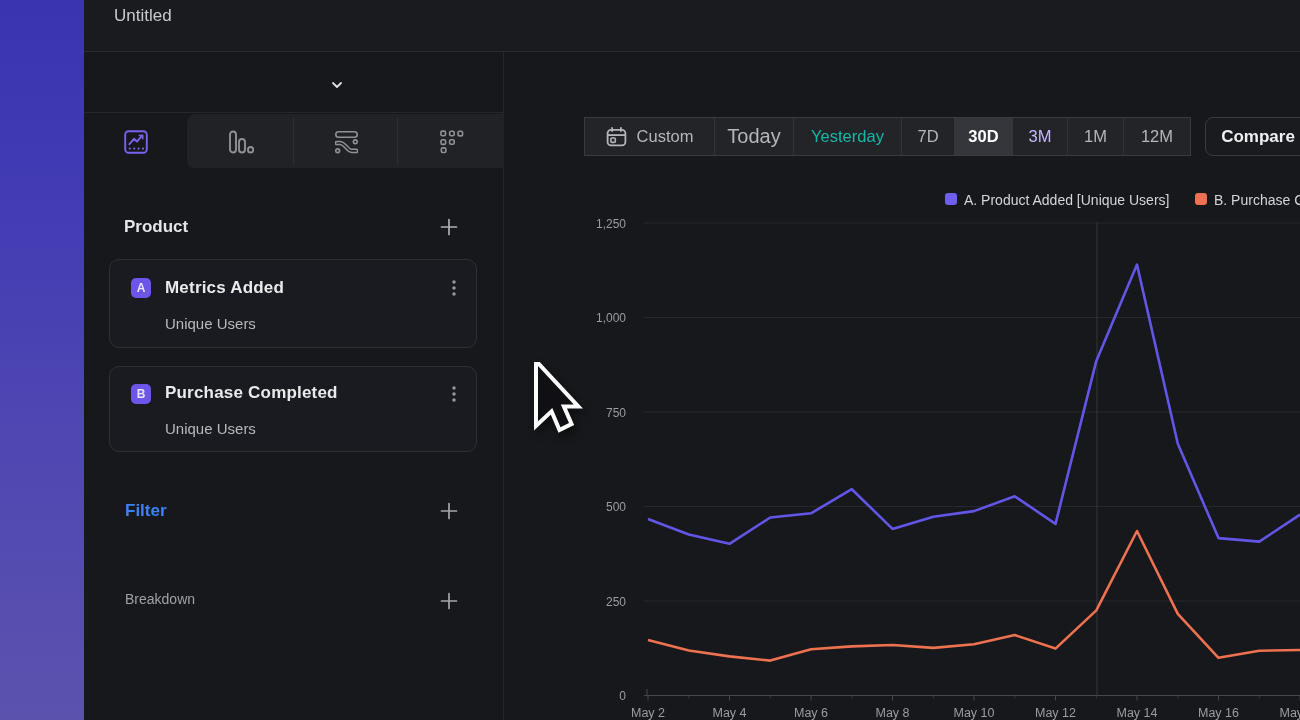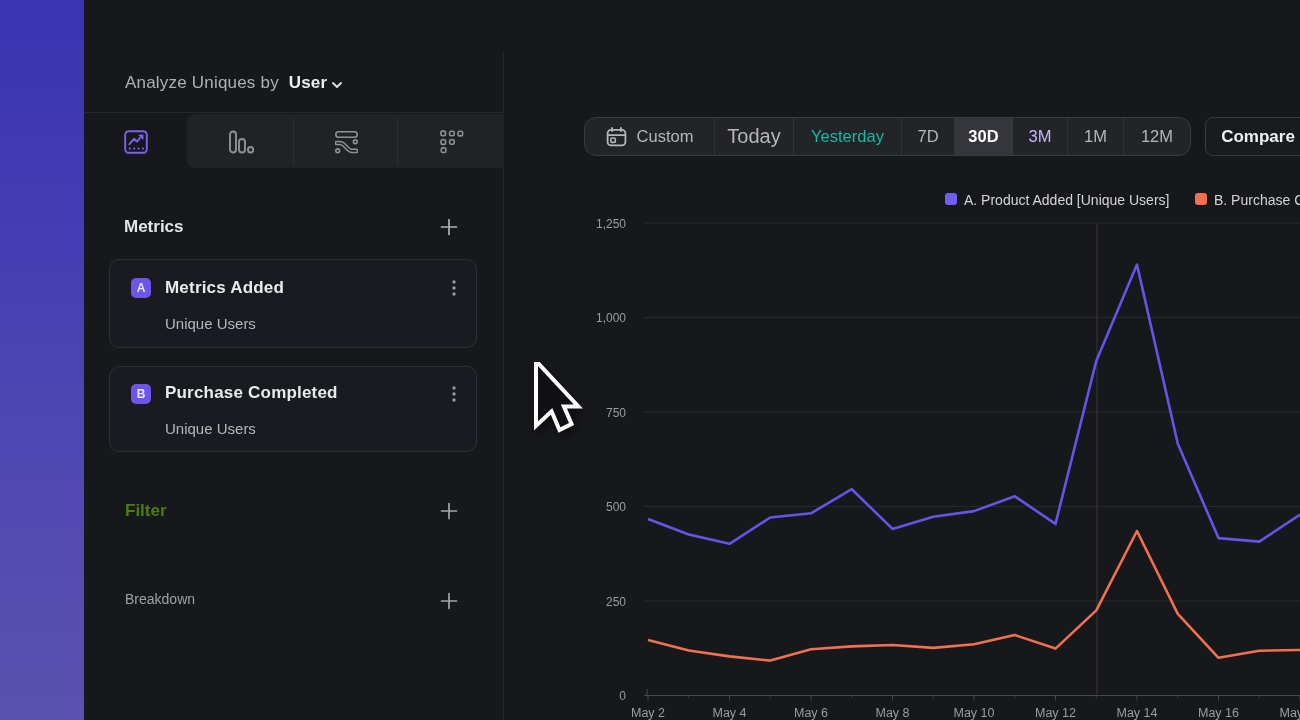--- a/index.html
+++ b/index.html
@@ -5,26 +5,28 @@
   * { margin:0; padding:0; box-sizing:border-box; }
   html,body { width:1300px; height:720px; overflow:hidden; background:#17181b;
     font-family:"Liberation Sans", sans-serif; }
   .abs { position:absolute; }
   #stage { position:relative; width:1300px; height:720px; }
 </style>
 </head>
 <body>
 <div id="stage">
 
+  <div class="abs" style="left:84px;top:0;width:1216px;height:52px;background:#1a1b1f;border-bottom:1px solid #2a2b30;">
+    <div class="abs" style="left:30px;top:6px;font-size:17px;color:#c9cacd;">Untitled</div>
+  </div>
 
   <div class="abs" style="left:0;top:0;width:84px;height:720px;background:linear-gradient(180deg,#3a34b1 0%,#433cb4 30%,#4f47b2 60%,#5b52ae 100%);"></div>
 
   <div class="abs" id="leftpanel" style="left:84px;top:52px;width:420px;height:668px;border-right:1px solid #26272c;">
 
-    <div class="abs" style="left:41px;top:21px;font-size:17px;letter-spacing:.2px;color:#aeb0b5;">Analyze Uniques by&nbsp;&nbsp;<span style="color:#eceef0;font-weight:700;">User</span></div>
     <svg class="abs" style="left:246px;top:26px;" width="14" height="14" viewBox="0 0 14 14">
         <path d="M3 5 L7 9 L11 5" stroke="#dfe0e3" stroke-width="1.8" fill="none" stroke-linecap="round" stroke-linejoin="round"></path>
       </svg>
     <div class="abs" style="left:0;top:60px;width:420px;height:1px;background:#26272c;"></div>
 
     <div class="abs" style="left:103px;top:62px;width:317px;height:54px;background:#212226;border-radius:8px 0 0 8px;"></div>
     <div class="abs" style="left:209px;top:66px;width:1px;height:46px;background:#2e2f34;"></div>
     <div class="abs" style="left:313px;top:66px;width:1px;height:46px;background:#2e2f34;"></div>
 
     <svg class="abs" style="left:40px;top:78px;" width="24" height="24" viewBox="0 0 24 24">
@@ -57,21 +59,21 @@
       <g fill="none" stroke="#8f9197" stroke-width="1.6">
         <rect x="0.9" y="1.1" width="4.6" height="4.6" rx="1.5"></rect>
         <rect x="9.6" y="1.2" width="4.6" height="4.6" rx="1.5"></rect>
         <rect x="18" y="1.3" width="4.6" height="4.6" rx="1.5"></rect>
         <rect x="1.0" y="9.8" width="4.6" height="4.6" rx="1.5"></rect>
         <rect x="9.6" y="9.7" width="4.6" height="4.6" rx="1.5"></rect>
         <rect x="1.3" y="17.9" width="4.6" height="4.6" rx="1.5"></rect>
       </g>
     </svg>
 
-    <div class="abs" style="left:40px;top:165px;font-size:17px;font-weight:700;color:#e4e5e8;">Metrics</div>
+    <div class="abs" style="left:40px;top:165px;font-size:17px;font-weight:700;color:#e4e5e8;">Product</div>
     <svg class="abs" style="left:355px;top:165px;" width="20" height="20" viewBox="0 0 20 20">
         <path d="M10 2.5 V17.5 M2.5 10 H17.5" stroke="#b0b2b6" stroke-width="1.7" stroke-linecap="round"></path>
       </svg>
 
     <div class="abs" style="left:25px;top:207px;width:368px;height:89px;background:#1a1b20;border:1px solid #2f3035;border-radius:10px;">
       <div class="abs" style="left:21px;top:18px;width:20px;height:20px;background:#6d55ea;border-radius:5px;color:#e9e5ff;font-size:12px;font-weight:700;text-align:center;line-height:20px;">A</div>
       <div class="abs" style="left:55px;top:18px;font-size:17px;letter-spacing:.2px;font-weight:600;color:#e8eaec;">Metrics Added</div>
       <div class="abs" style="left:55px;top:55px;font-size:15px;color:#b6b8bc;">Unique Users</div>
       <svg class="abs" style="left:334px;top:18px;" width="20" height="20" viewBox="0 0 20 20">
           <g fill="#97999e">
@@ -88,34 +90,34 @@
       <div class="abs" style="left:55px;top:53px;font-size:15px;color:#b6b8bc;">Unique Users</div>
       <svg class="abs" style="left:334px;top:17px;" width="20" height="20" viewBox="0 0 20 20">
           <g fill="#97999e">
             <circle cx="10" cy="4" r="1.7"></circle>
             <circle cx="10" cy="10" r="1.7"></circle>
             <circle cx="10" cy="16" r="1.7"></circle>
           </g>
         </svg>
     </div>
 
-    <div class="abs" style="left:41px;top:449px;font-size:17px;font-weight:700;color:#4d7c0f;">Filter</div>
+    <div class="abs" style="left:41px;top:449px;font-size:17px;font-weight:700;color:#3b82f6;">Filter</div>
     <svg class="abs" style="left:355px;top:449px;" width="20" height="20" viewBox="0 0 20 20">
         <path d="M10 2.5 V17.5 M2.5 10 H17.5" stroke="#a3a5aa" stroke-width="1.7" stroke-linecap="round"></path>
       </svg>
 
     <div class="abs" style="left:41px;top:539px;font-size:14px;font-weight:400;color:#9fa1a6;">Breakdown</div>
     <svg class="abs" style="left:355px;top:539px;" width="20" height="20" viewBox="0 0 20 20">
         <path d="M10 2.5 V17.5 M2.5 10 H17.5" stroke="#a3a5aa" stroke-width="1.7" stroke-linecap="round"></path>
       </svg>
   </div>
 
   <div class="abs" id="chartarea" style="left:505px;top:53px;width:795px;height:667px;">
 
-    <div class="abs" style="left:79px;top:64px;width:607px;height:39px;background:#232428;border:1px solid #3a3b41;border-radius:12px;display:flex;align-items:stretch;overflow:hidden;">
+    <div class="abs" style="left:79px;top:64px;width:607px;height:39px;background:#232428;border:1px solid #3a3b41;border-radius:0;display:flex;align-items:stretch;overflow:hidden;">
       <div style="width:130px;display:flex;align-items:center;justify-content:center;gap:10px;border-right:1px solid #323338;color:#b4b6ba;font-size:16.5px;">
         <svg width="21" height="20" viewBox="0 0 21 20">
             <rect x="1.6" y="2.8" width="17.8" height="15.6" rx="3.4" fill="none" stroke="#b4b6ba" stroke-width="1.8"></rect>
             <path d="M1.6 8.1 H19.4" stroke="#b4b6ba" stroke-width="1.8"></path>
             <path d="M6.1 1 v3 M14.9 1 v3" stroke="#b4b6ba" stroke-width="1.8" stroke-linecap="round"></path>
             <rect x="4.9" y="11" width="4.4" height="4.4" rx="1.1" fill="none" stroke="#b4b6ba" stroke-width="1.6"></rect>
           </svg>
         Custom</div>
       <div style="width:79px;display:flex;align-items:center;justify-content:center;border-right:1px solid #323338;color:#b4b6ba;font-size:20px;">Today</div>
       <div style="width:108px;display:flex;align-items:center;justify-content:center;border-right:1px solid #323338;color:#14b8a6;font-size:16.5px;">Yesterday</div>

